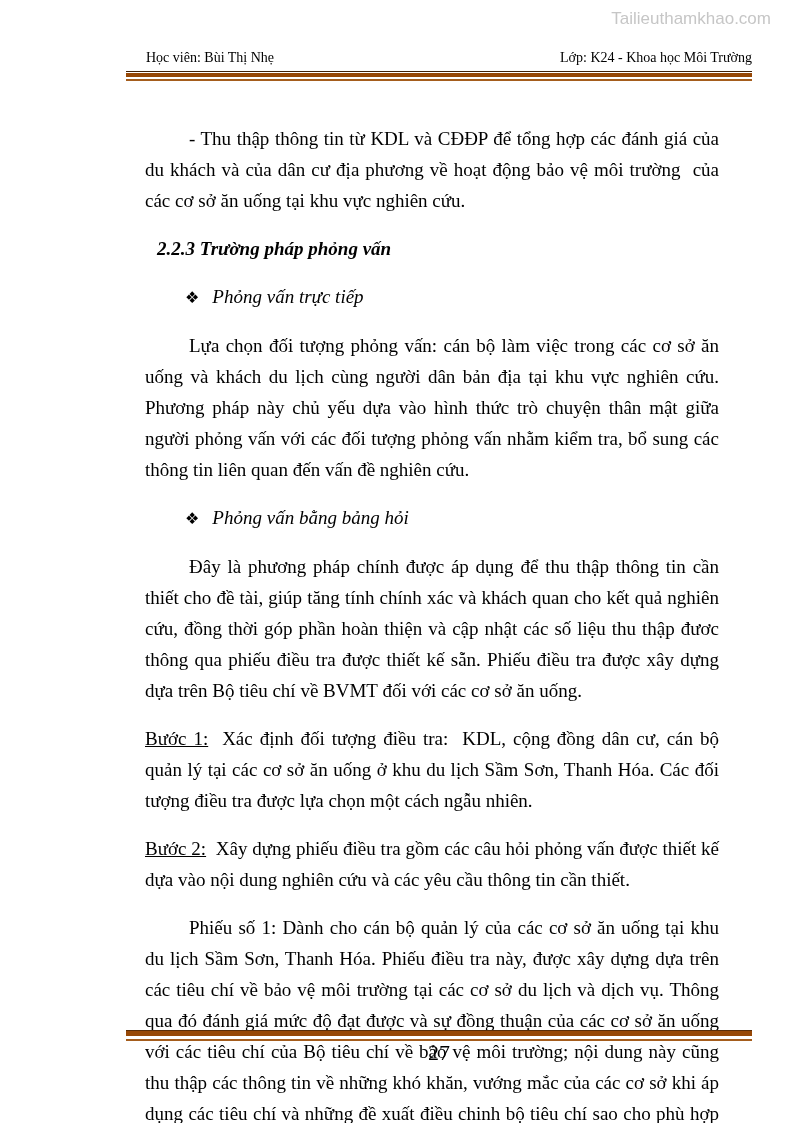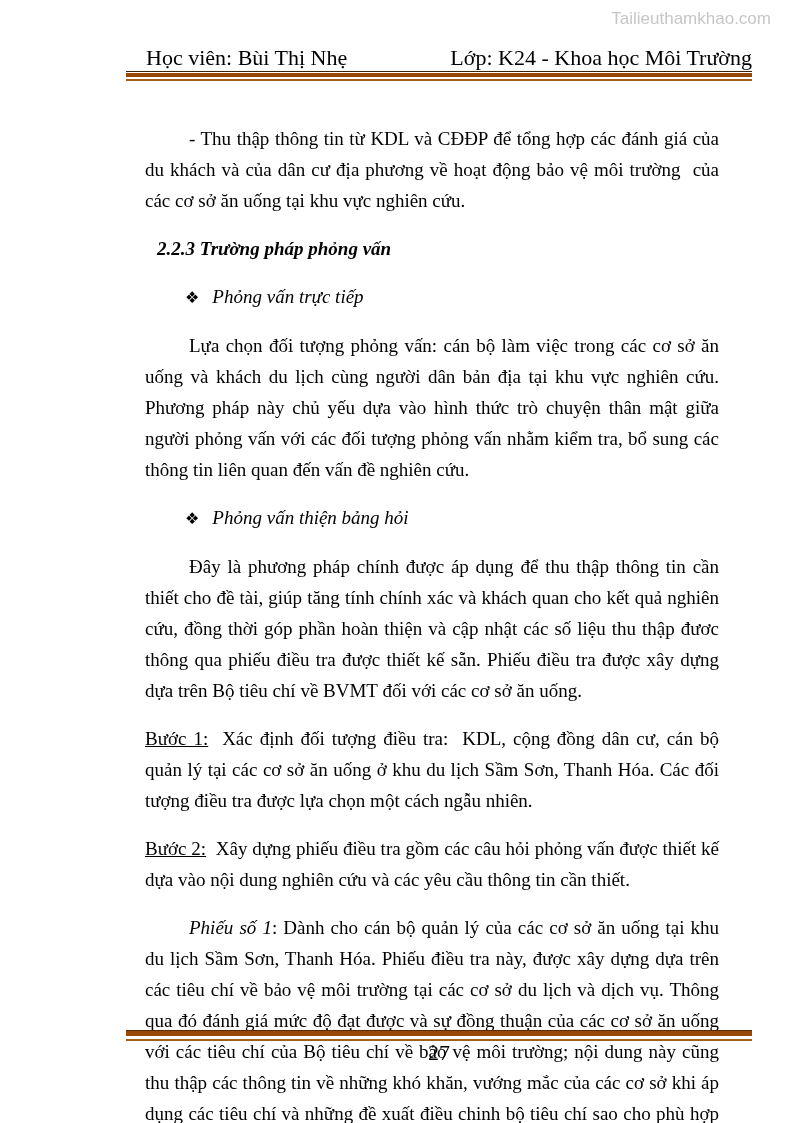--- a/index.html
+++ b/index.html
@@ -7,41 +7,41 @@
     position:relative; width:768px; height:1123px; margin:0 auto;
     background:#ffffff; overflow:hidden; color:#000;
     font-family:"Liberation Serif", serif;
   }
   .watermark {
     position:absolute; top:9px; right:10px;
     font-family:"Liberation Sans", sans-serif;
     font-size:17px; color:#c6c6c6; text-shadow:0 1px 0 #ffffff;
   }
   .header { position:absolute; top:47px; left:113px; width:626px; }
-  .header-row { display:flex; justify-content:space-between; font-size:22px; line-height:22px;gap:12px; }
+  .header-row { display:flex; justify-content:space-between; font-size:14px; line-height:22px;gap:12px; }
   .header-left { padding-left:20px; }
   .rule { margin-top:2px; }
   .rule .dark  { height:1px; background:#3f2008; }
   .rule .gap1  { height:1px; }
   .rule .thick { height:4px; background:#974806; }
   .rule .gap2  { height:2px; }
   .rule .thin  { height:2px; background:#a55d1d; }
 
   .content {
     position:absolute; top:106px; left:115px; width:608px;
     font-size:19px; line-height:31px; text-align:justify;
   }
   .content p { margin:17px; }
   .indent  { text-indent:44px; }
   .heading { font-weight:bold; font-style:italic; text-indent:12px; }
   .bullet  { padding-left:40px; }
   .bullet .marker { display:inline-block; margin-right:13px; font-size:16px; }
   .bullet .label  { font-style:italic; }
   .lead-underline { text-decoration:underline; }
-  .lead-italic    { font-style:italic; }
+  .lead-italic    { }
 
   .footer { position:absolute; top:1030px; left:113px; width:626px; }
   .footer-rule .thick { height:5px; background:#974806; border-top:1px solid #5a2d08; }
   .footer-rule .gap   { height:3px; }
   .footer-rule .thin  { height:2px; background:#a55d1d; }
   .pagenum { text-align:center; font-size:22px; line-height:22px; margin-top:1px; }
 </style>
 </head>
 <body>
 
@@ -61,21 +61,21 @@
       <div class="gap2"></div>
       <div class="thin"></div>
     </div>
   </div>
 
   <div class="content">
     <p class="indent">- Thu thập thông tin từ KDL và CĐĐP để tổng hợp các đánh giá của du khách và của dân cư địa phương về hoạt động bảo vệ môi trường&nbsp; của các cơ sở ăn uống tại khu vực nghiên cứu.</p>
     <p class="heading">2.2.3 Trường pháp phỏng vấn</p>
     <p class="bullet"><span class="marker">❖</span><span class="label">Phỏng vấn trực tiếp</span></p>
     <p class="indent">Lựa chọn đối tượng phỏng vấn: cán bộ làm việc trong các cơ sở ăn uống và khách du lịch cùng người dân bản địa tại khu vực nghiên cứu. Phương pháp này chủ yếu dựa vào hình thức trò chuyện thân mật giữa người phỏng vấn với các đối tượng phỏng vấn nhằm kiểm tra, bổ sung các thông tin liên quan đến vấn đề nghiên cứu.</p>
-    <p class="bullet"><span class="marker">❖</span><span class="label">Phỏng vấn thiện bảng hỏi</span></p>
+    <p class="bullet"><span class="marker">❖</span><span class="label">Phỏng vấn bằng bảng hỏi</span></p>
     <p class="indent">Đây là phương pháp chính được áp dụng để thu thập thông tin cần thiết cho đề tài, giúp tăng tính chính xác và khách quan cho kết quả nghiên cứu, đồng thời góp phần hoàn thiện và cập nhật các số liệu thu thập đươc thông qua phiếu điều tra được thiết kế sẵn. Phiếu điều tra được xây dựng dựa trên Bộ tiêu chí về BVMT đối với các cơ sở ăn uống.</p>
     <p><span class="lead-underline">Bước 1:</span><span>&nbsp; Xác định đối tượng điều tra:&nbsp; KDL, cộng đồng dân cư, cán bộ quản lý tại các cơ sở ăn uống ở khu du lịch Sầm Sơn, Thanh Hóa. Các đối tượng điều tra được lựa chọn một cách ngẫu nhiên.</span></p>
     <p><span class="lead-underline">Bước 2:</span><span>&nbsp; Xây dựng phiếu điều tra gồm các câu hỏi phỏng vấn được thiết kế dựa vào nội dung nghiên cứu và các yêu cầu thông tin cần thiết.</span></p>
     <p class="indent"><span class="lead-italic">Phiếu số 1</span><span>: Dành cho cán bộ quản lý của các cơ sở ăn uống tại khu du lịch Sầm Sơn, Thanh Hóa. Phiếu điều tra này, được xây dựng dựa trên các tiêu chí về bảo vệ môi trường tại các cơ sở du lịch và dịch vụ. Thông qua đó đánh giá mức độ đạt được và sự đồng thuận của các cơ sở ăn uống với các tiêu chí của Bộ tiêu chí về bảo vệ môi trường; nội dung này cũng thu thập các thông tin về những khó khăn, vướng mắc của các cơ sở khi áp dụng các tiêu chí và những đề xuất điều chinh bộ tiêu chí sao cho phù hợp với thực tiễn.</span></p>
   </div>
 
   <div class="footer">
     <div class="footer-rule">
       <div class="thick"></div>
       <div class="gap"></div>

